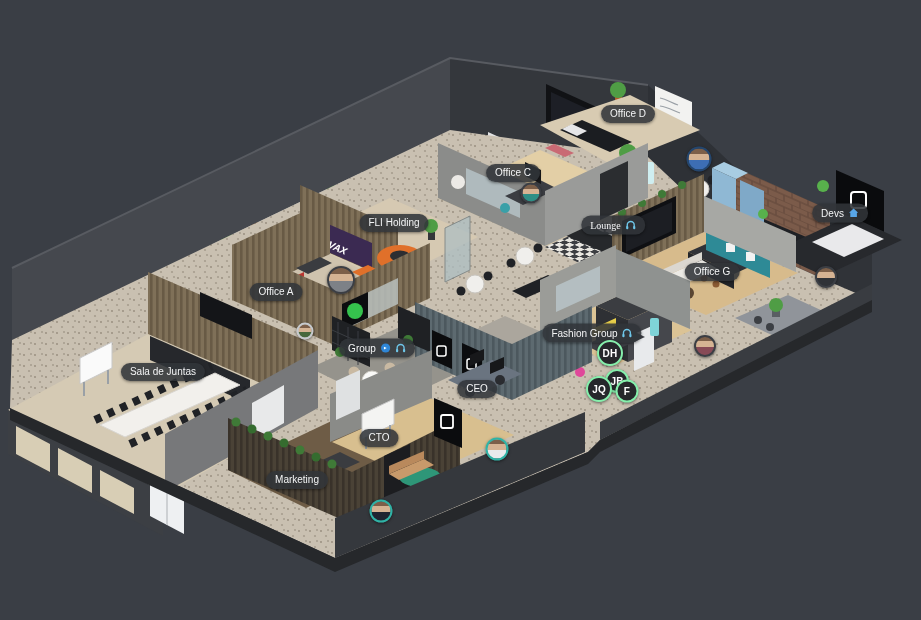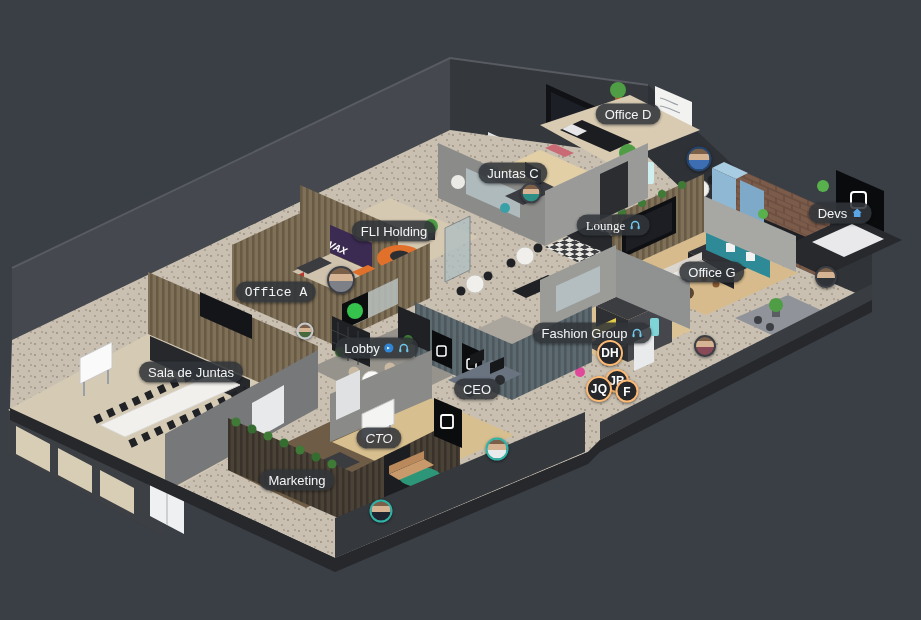--- a/index.html
+++ b/index.html
@@ -1,26 +1,26 @@
 <!DOCTYPE html>
 <html><head>
 <meta charset="utf-8">
 <style>
   html,body{margin:0;padding:0;background:#2e3238;}
   .stage{position:relative;width:921px;height:620px;background:#3a3e45;overflow:hidden;
          font-family:"Liberation Sans",sans-serif;}
   .stage svg{position:absolute;left:0;top:0;}
   .overlay{position:absolute;left:0;top:0;width:100%;height:100%;}
   .room-label{position:absolute;transform:translate(-50%,-50%);display:flex;align-items:center;gap:4px;
-    background:rgba(49,52,57,0.88);color:#f3f4f5;font-size:13px;line-height:1;
+    background:rgba(49,52,57,0.88);color:#f3f4f5;font-size:10px;line-height:1;
     padding:4px 9px;border-radius:11px;white-space:nowrap;box-shadow:0 1px 3px rgba(0,0,0,.45);}
   .room-label svg{position:static;}
   .badge{position:absolute;transform:translate(-50%,-50%);border-radius:50%;background:#26272b;
     color:#fff;font-weight:bold;display:flex;align-items:center;justify-content:center;
-    border:2px solid #fdba74;font-size:12px;letter-spacing:.2px;box-shadow:0 1px 3px rgba(0,0,0,.5);}
+    border:2px solid #86efac;font-size:10px;letter-spacing:.2px;box-shadow:0 1px 3px rgba(0,0,0,.5);}
   .avatar{position:absolute;transform:translate(-50%,-50%);border-radius:50%;
     box-shadow:0 1px 3px rgba(0,0,0,.5);}
 </style>
 </head>
 <body>
 
 <div class="stage">
 <svg width="921" height="620" viewBox="0 0 921 620">
   <defs>
     <pattern id="terrazzo" width="11" height="11" patternUnits="userSpaceOnUse">
@@ -330,72 +330,72 @@
     <polygon points="600,440 872,302 872,284 600,422" fill="#393c41"></polygon>
     <polygon points="10,408 335,558 588,452 600,440 872,300 872,312 600,452 588,464 335,572 10,420" fill="#26282b"></polygon>
   </g>
 </svg>
 
 <div id="overlay" class="overlay">
       <div class="room-label" style="left: 628px; top: 114px;">
         <span>Office D</span>
       </div>
       <div class="room-label" style="left: 513px; top: 173px;">
-        <span>Juntas C</span>
+        <span>Office C</span>
       </div>
       <div class="room-label" style="left: 613px; top: 225px; font-family: Liberation Serif, serif;">
         <span>Lounge</span>
         <svg width="11" height="11" viewBox="0 0 12 12">
           <path d="M2.2 8.5V6a3.8 3.8 0 0 1 7.6 0v2.5" fill="none" stroke="#6ec6e8" stroke-width="1.5"></path>
           <rect x="1" y="7" width="2.4" height="3.6" rx="1.1" fill="#6ec6e8"></rect>
           <rect x="8.6" y="7" width="2.4" height="3.6" rx="1.1" fill="#6ec6e8"></rect>
         </svg>
       </div>
       <div class="room-label" style="left: 820px; top: 213px; margin-left: 20px;">
         <span>Devs</span>
         <svg width="11" height="11" viewBox="0 0 12 12">
           <path d="M6 1.2 11 5.8H9.6v4.6H2.4V5.8H1z" fill="#58a6e8"></path>
         </svg>
       </div>
-      <div class="room-label" style="left: 394px; top: 231px;">
+      <div class="room-label" style="left: 394px; top: 223px;">
         <span>FLI Holding</span>
       </div>
-      <div class="room-label" style="left: 276px; top: 292px; font-family: Liberation Mono, monospace;">
+      <div class="room-label" style="left: 276px; top: 292px;">
         <span>Office A</span>
       </div>
       <div class="room-label" style="left: 712px; top: 272px; align-items: center;">
         <span>Office G</span>
       </div>
       <div class="room-label" style="left: 592px; top: 333px;">
         <span>Fashion Group</span>
         <svg width="11" height="11" viewBox="0 0 12 12">
           <path d="M2.2 8.5V6a3.8 3.8 0 0 1 7.6 0v2.5" fill="none" stroke="#6ec6e8" stroke-width="1.5"></path>
           <rect x="1" y="7" width="2.4" height="3.6" rx="1.1" fill="#6ec6e8"></rect>
           <rect x="8.6" y="7" width="2.4" height="3.6" rx="1.1" fill="#6ec6e8"></rect>
         </svg>
       </div>
       <div class="room-label" style="left: 377px; top: 348px;">
-        <span>Lobby</span>
+        <span>Group</span>
         <svg width="11" height="11" viewBox="0 0 12 12">
           <circle cx="6" cy="6" r="5" fill="#2f86d6"></circle>
           <path d="M4.2 4.6v3l3-1.5z" fill="#fff"></path>
         </svg>
         <svg width="11" height="11" viewBox="0 0 12 12">
           <path d="M2.2 8.5V6a3.8 3.8 0 0 1 7.6 0v2.5" fill="none" stroke="#6ec6e8" stroke-width="1.5"></path>
           <rect x="1" y="7" width="2.4" height="3.6" rx="1.1" fill="#6ec6e8"></rect>
           <rect x="8.6" y="7" width="2.4" height="3.6" rx="1.1" fill="#6ec6e8"></rect>
         </svg>
       </div>
-      <div class="room-label" style="left: 163px; top: 372px; margin-left: 28px;">
+      <div class="room-label" style="left: 163px; top: 372px;">
         <span>Sala de Juntas</span>
       </div>
       <div class="room-label" style="left: 477px; top: 389px;">
         <span>CEO</span>
       </div>
-      <div class="room-label" style="left: 379px; top: 438px; font-style: italic;">
+      <div class="room-label" style="left: 379px; top: 438px;">
         <span>CTO</span>
       </div>
       <div class="room-label" style="left: 297px; top: 480px;">
         <span>Marketing</span>
       </div>
       <div class="avatar" style="left: 341px; top: 280px; width: 24px; height: 24px; border: 2px solid rgb(59, 62, 68); background: linear-gradient(rgb(124, 95, 73) 0%, rgb(124, 95, 73) 24%, rgb(213, 179, 147) 24%, rgb(213, 179, 147) 56%, rgb(125, 129, 135) 56%);"></div>
       <div class="avatar" style="left: 699px; top: 159px; width: 21px; height: 21px; border: 2px solid rgb(36, 70, 110); background: linear-gradient(rgb(124, 95, 73) 0%, rgb(124, 95, 73) 24%, rgb(213, 179, 147) 24%, rgb(213, 179, 147) 56%, rgb(61, 110, 180) 56%);"></div>
       <div class="avatar" style="left: 826px; top: 277px; width: 18px; height: 18px; border: 2px solid rgb(59, 62, 68); background: linear-gradient(rgb(124, 95, 73) 0%, rgb(124, 95, 73) 24%, rgb(213, 179, 147) 24%, rgb(213, 179, 147) 56%, rgb(47, 50, 55) 56%);"></div>
       <div class="avatar" style="left: 705px; top: 346px; width: 18px; height: 18px; border: 2px solid rgb(59, 62, 68); background: linear-gradient(rgb(124, 95, 73) 0%, rgb(124, 95, 73) 24%, rgb(213, 179, 147) 24%, rgb(213, 179, 147) 56%, rgb(135, 74, 86) 56%);"></div>
       <div class="avatar" style="left: 497px; top: 449px; width: 19px; height: 19px; border: 2px solid rgb(47, 179, 166); background: linear-gradient(rgb(124, 95, 73) 0%, rgb(124, 95, 73) 24%, rgb(213, 179, 147) 24%, rgb(213, 179, 147) 56%, rgb(233, 234, 236) 56%);"></div>

